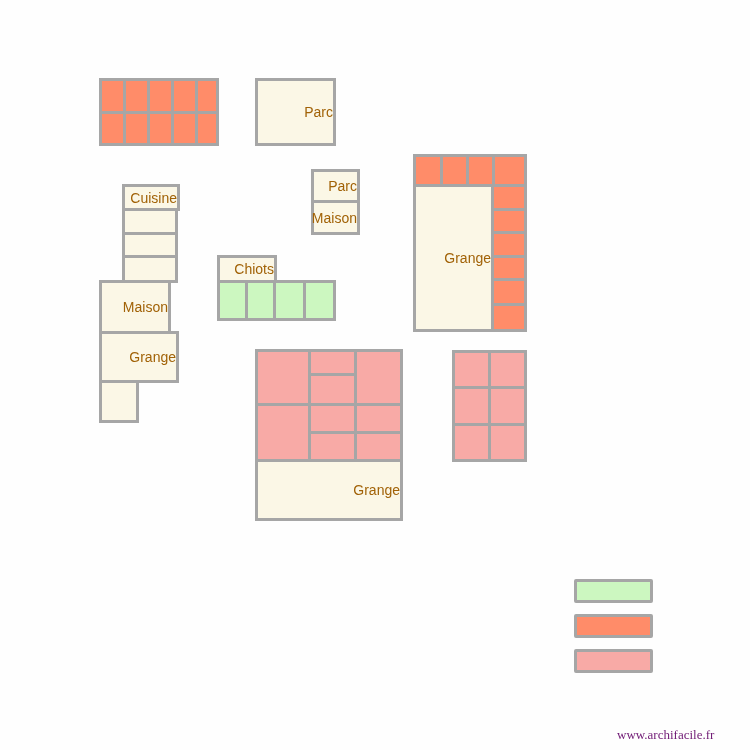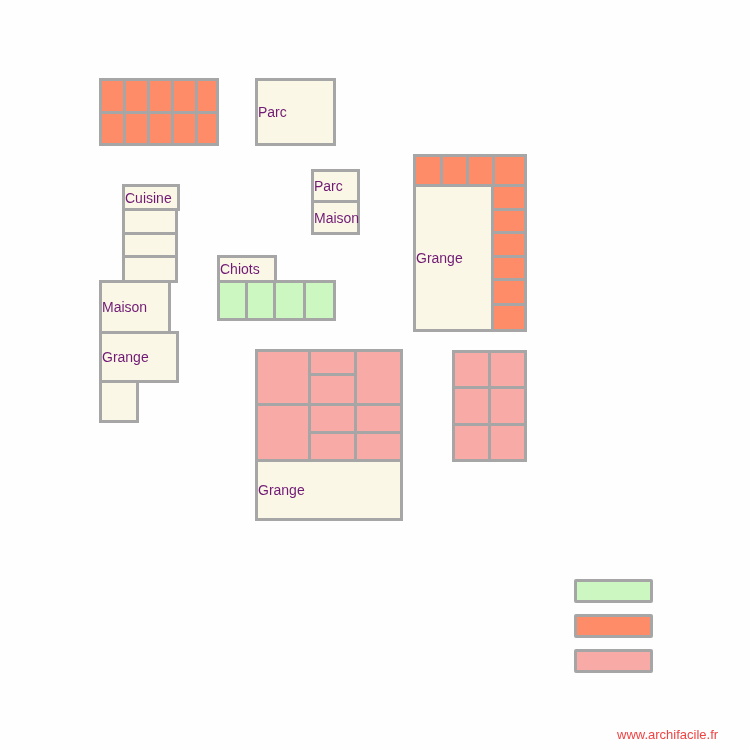--- a/index.html
+++ b/index.html
@@ -1,25 +1,25 @@
 <!DOCTYPE html>
 <html><head>
 <meta charset="utf-8">
 <style>
   html, body { margin:0; padding:0; }
   body { width:750px; height:750px; background:#fefefe; position:relative; overflow:hidden;
          font-family:"Liberation Sans", sans-serif; }
   .room { position:absolute; box-sizing:border-box; border:3px solid #a6a6a6;
-          display:flex; align-items:center; justify-content:flex-start; font-size:14px; color:#701a75; }
+          display:flex; align-items:center; justify-content:flex-end; font-size:14px; color:#a16207; }
   .cream { background:#fbf7e6; }
   .orange { background:#ff8c69; }
   .pink { background:#f8aaa6; }
   .green { background:#ccf7c0; }
   .legend { position:absolute; box-sizing:border-box; border:3px solid #a6a6a6; border-radius:2px; }
-  .credit { position:absolute; font-size:13px; color:#ef4444; }
+  .credit { position:absolute; font-size:13px; color:#701a75;font-family:Liberation Serif, serif; }
 </style>
 </head>
 <body>
 
 <div>
   <div class="room orange" style="left:99px;top:78px;width:27px;height:36px"></div>
   <div class="room orange" style="left:123px;top:78px;width:27px;height:36px"></div>
   <div class="room orange" style="left:147px;top:78px;width:27px;height:36px"></div>
   <div class="room orange" style="left:171px;top:78px;width:27px;height:36px"></div>
   <div class="room orange" style="left:195px;top:78px;width:24px;height:36px"></div>

